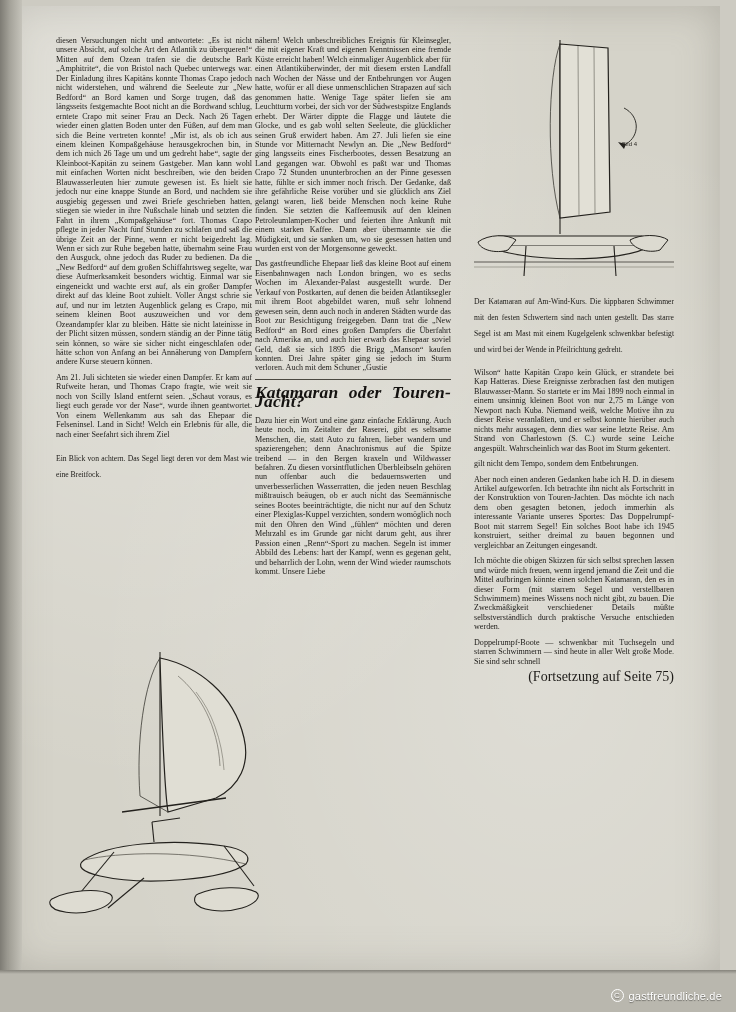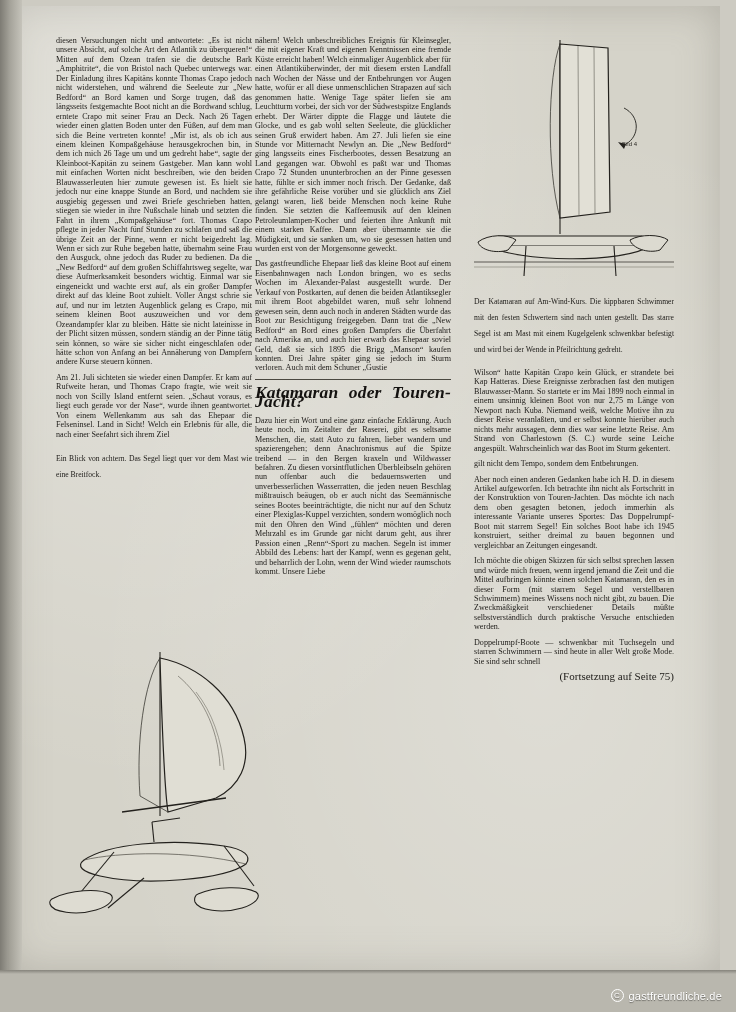--- a/index.html
+++ b/index.html
@@ -106,21 +106,21 @@
     letter-spacing: .2px;
   }
   .rule {
     border: 0;
     border-top: 1px solid #4a4840;
     margin: 6px 0 7px 0;
     width: 100%;
   }
   .signoff {
     text-align: right;
-    font-size: 11px;
+    font-size: 14px;
     margin-top: 3px;
   }
 
   
   .fig {
     position: absolute;
   }
   .fig svg { display: block; }
 
   
@@ -159,21 +159,21 @@
 <div class="page">
   <div class="paper"></div>
   <div class="spine"></div>
 
   <div class="cols">
 
     <div class="col col1">
       <p>diesen Versuchungen nicht und antwortete: „Es ist nicht unsere Absicht, auf solche Art den Atlantik zu überqueren!“ Mitten auf dem Ozean trafen sie die deutsche Bark „Amphitrite“, die von Bristol nach Quebec unterwegs war. Der Einladung ihres Kapitäns konnte Thomas Crapo jedoch nicht widerstehen, und während die Seeleute zur „New Bedford“ an Bord kamen und Sorge trugen, daß das längsseits festgemachte Boot nicht an die Bordwand schlug, erntete Crapo mit seiner Frau an Deck. Nach 26 Tagen wieder einen glatten Boden unter den Füßen, auf dem man sich die Beine vertreten konnte! „Mir ist, als ob ich aus einem kleinen Kompaßgehäuse herausgekrochen bin, in dem ich mich 26 Tage um und um gedreht habe“, sagte der Kleinboot-Kapitän zu seinem Gastgeber. Man kann wohl mit einfachen Worten nicht beschreiben, wie den beiden Blauwasserleuten hier zumute gewesen ist. Es hielt sie jedoch nur eine knappe Stunde an Bord, und nachdem sie ausgiebig gegessen und zwei Briefe geschrieben hatten, stiegen sie wieder in ihre Nußschale hinab und setzten die Fahrt in ihrem „Kompaßgehäuse“ fort. Thomas Crapo pflegte in jeder Nacht fünf Stunden zu schlafen und saß die übrige Zeit an der Pinne, wenn er nicht beigedreht lag. Wenn er sich zur Ruhe begeben hatte, übernahm seine Frau den Ausguck, ohne jedoch das Ruder zu bedienen. Da die „New Bedford“ auf dem großen Schiffahrtsweg segelte, war diese Aufmerksamkeit besonders wichtig. Einmal war sie eingeneickt und wachte erst auf, als ein großer Dampfer direkt auf das kleine Boot zuhielt. Voller Angst schrie sie auf, und nur im letzten Augenblick gelang es Crapo, mit seinem kleinen Boot auszuweichen und vor dem Ozeandampfer klar zu bleiben. Hätte sie nicht lateinisse in der Plicht sitzen müssen, sondern ständig an der Pinne tätig sein können, so wäre sie sicher nicht eingeschlafen oder hätte schon von Anfang an bei Annäherung von Dampfern andere Kurse steuern können.</p>
       <p>Am 21. Juli sichteten sie wieder einen Dampfer. Er kam auf Rufweite heran, und Thomas Crapo fragte, wie weit sie noch von Scilly Island entfernt seien. „Schaut voraus, es liegt euch gerade vor der Nase“, wurde ihnen geantwortet. Von einem Wellenkamm aus sah das Ehepaar die Felseninsel. Land in Sicht! Welch ein Erlebnis für alle, die nach einer Seefahrt sich ihrem Ziel</p>
       <div style="height:6px"></div>
-      <p class="small-caption">Ein Blick von achtern. Das Segel liegt quer vor dem Mast wie eine Breitfock.</p>
+      <p class="small-caption">Ein Blick von achtern. Das Segel liegt deren vor dem Mast wie eine Breitfock.</p>
 
       <div class="fig" style="left:-8px; top:610px;">
         <svg width="215" height="280" viewBox="0 0 215 280">
           <g fill="none" stroke="#23211d" stroke-width="1.1">
 
             <line x1="112" y1="6" x2="112" y2="170"></line>
 
             <path d="M112 12 C 150 20, 186 48, 196 92 C 202 118, 192 140, 168 152 L 120 166 C 116 140, 114 80, 112 12 Z" fill="#e0ded4" stroke="#23211d" stroke-width="1.2"></path>
             <path d="M112 12 C 96 36, 88 96, 92 150 L 120 166" stroke="#3a3832" stroke-width="0.8" fill="none"></path>
             <path d="M130 30 C 152 48, 170 80, 172 120" stroke="#5a584f" stroke-width="0.6"></path>

